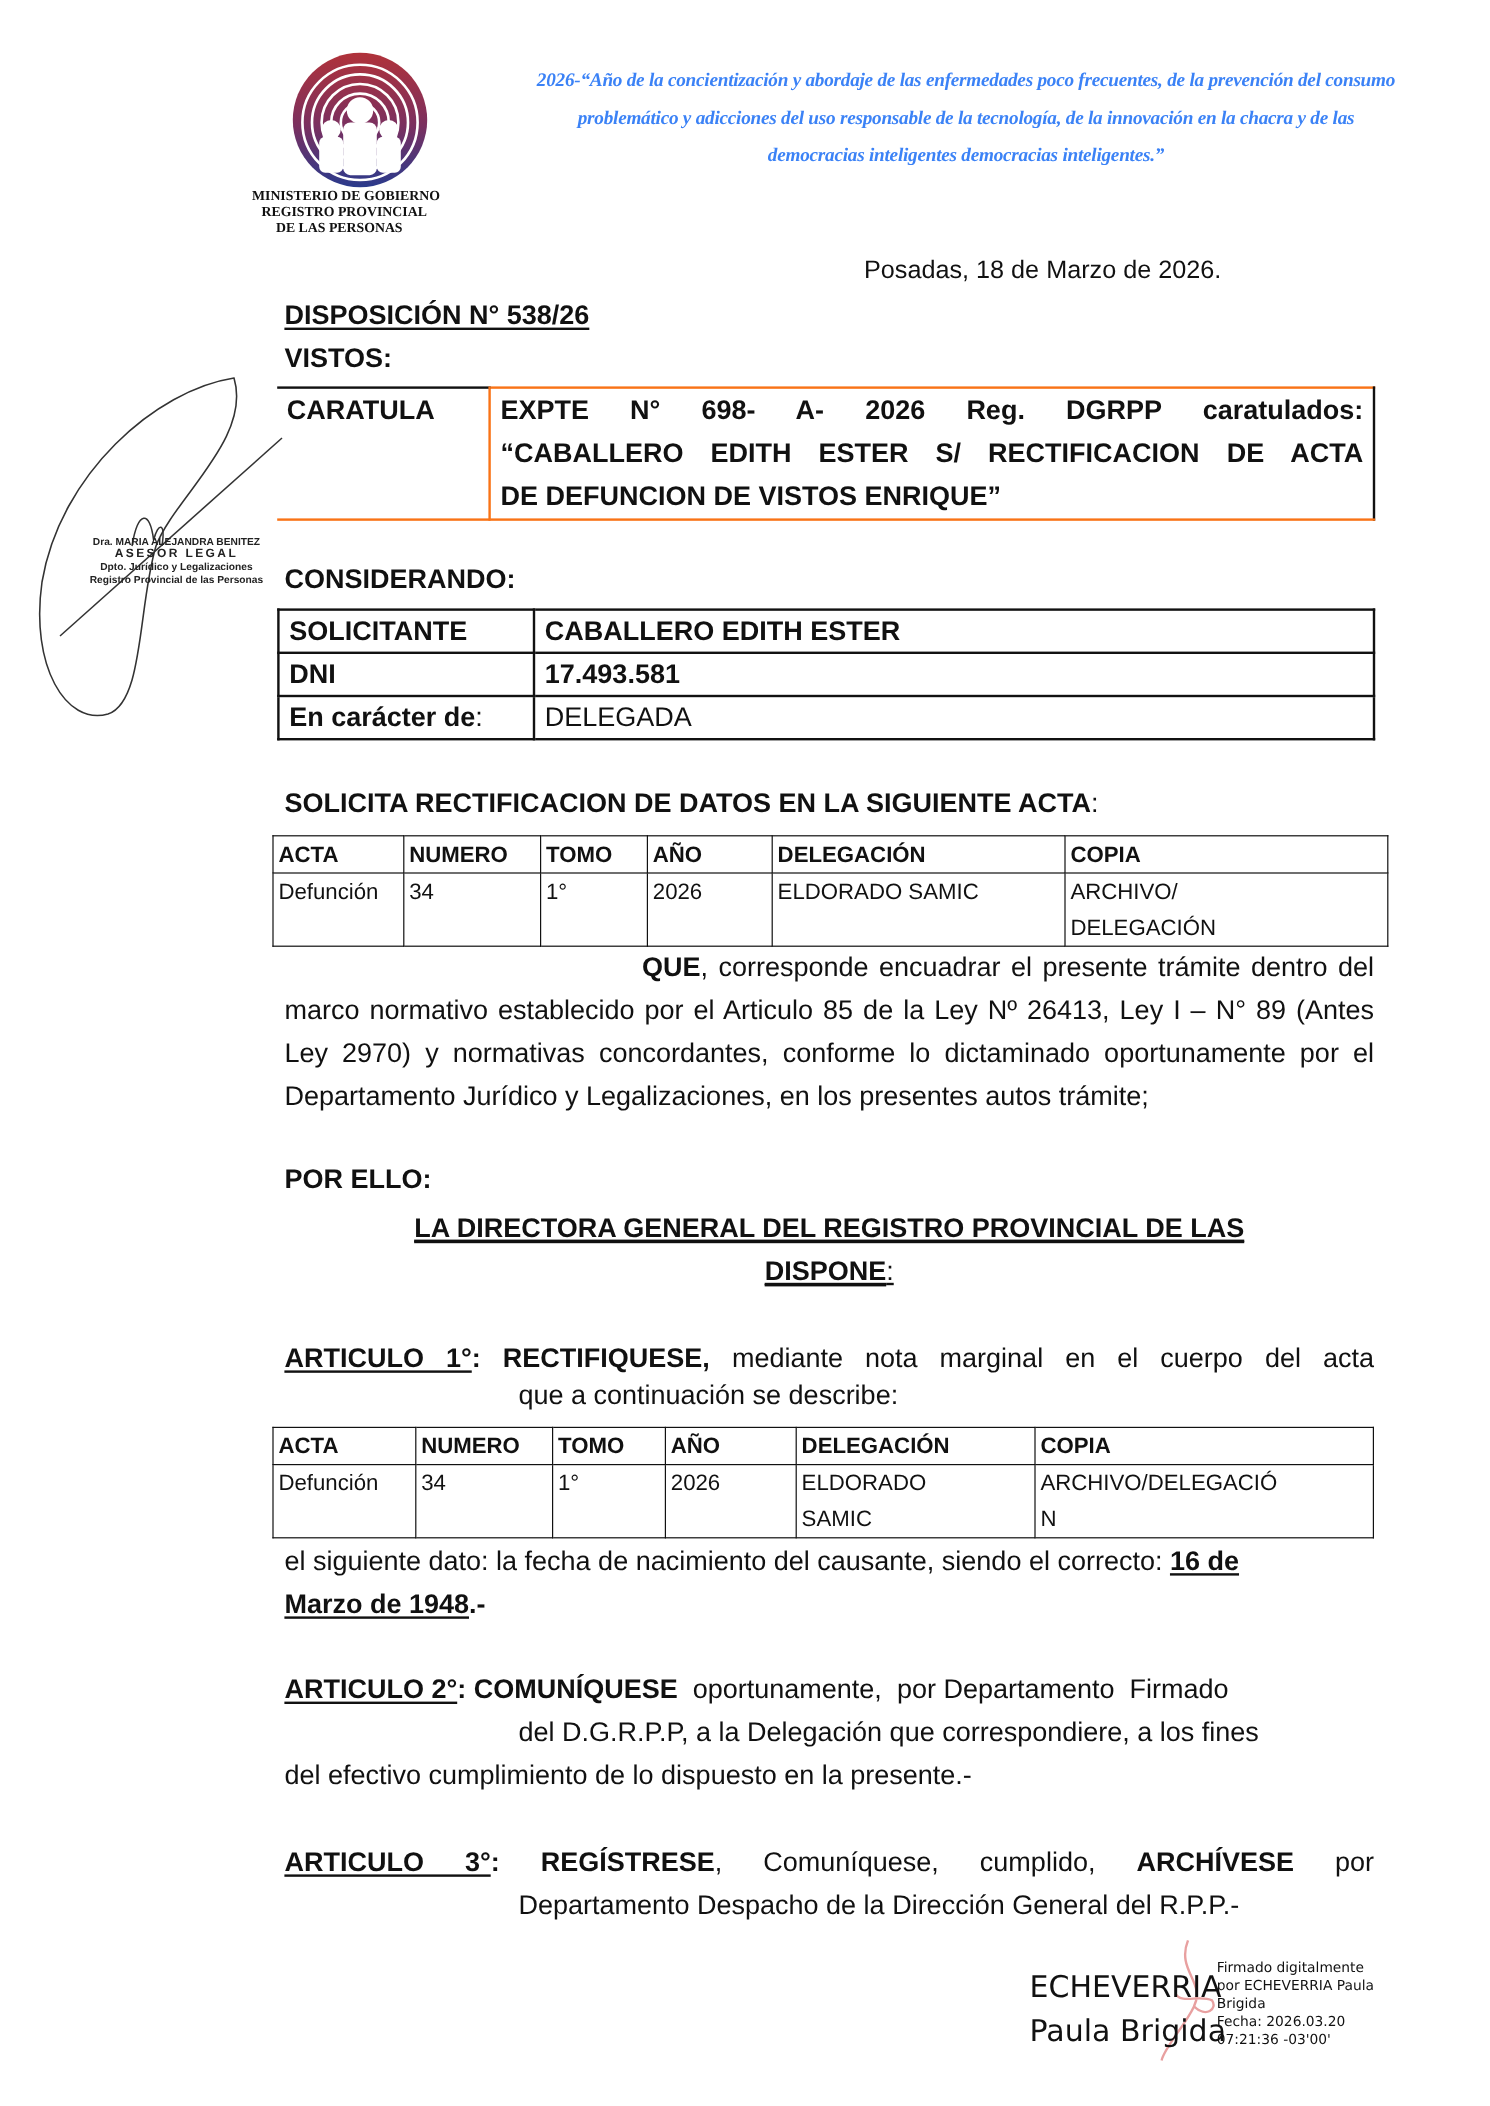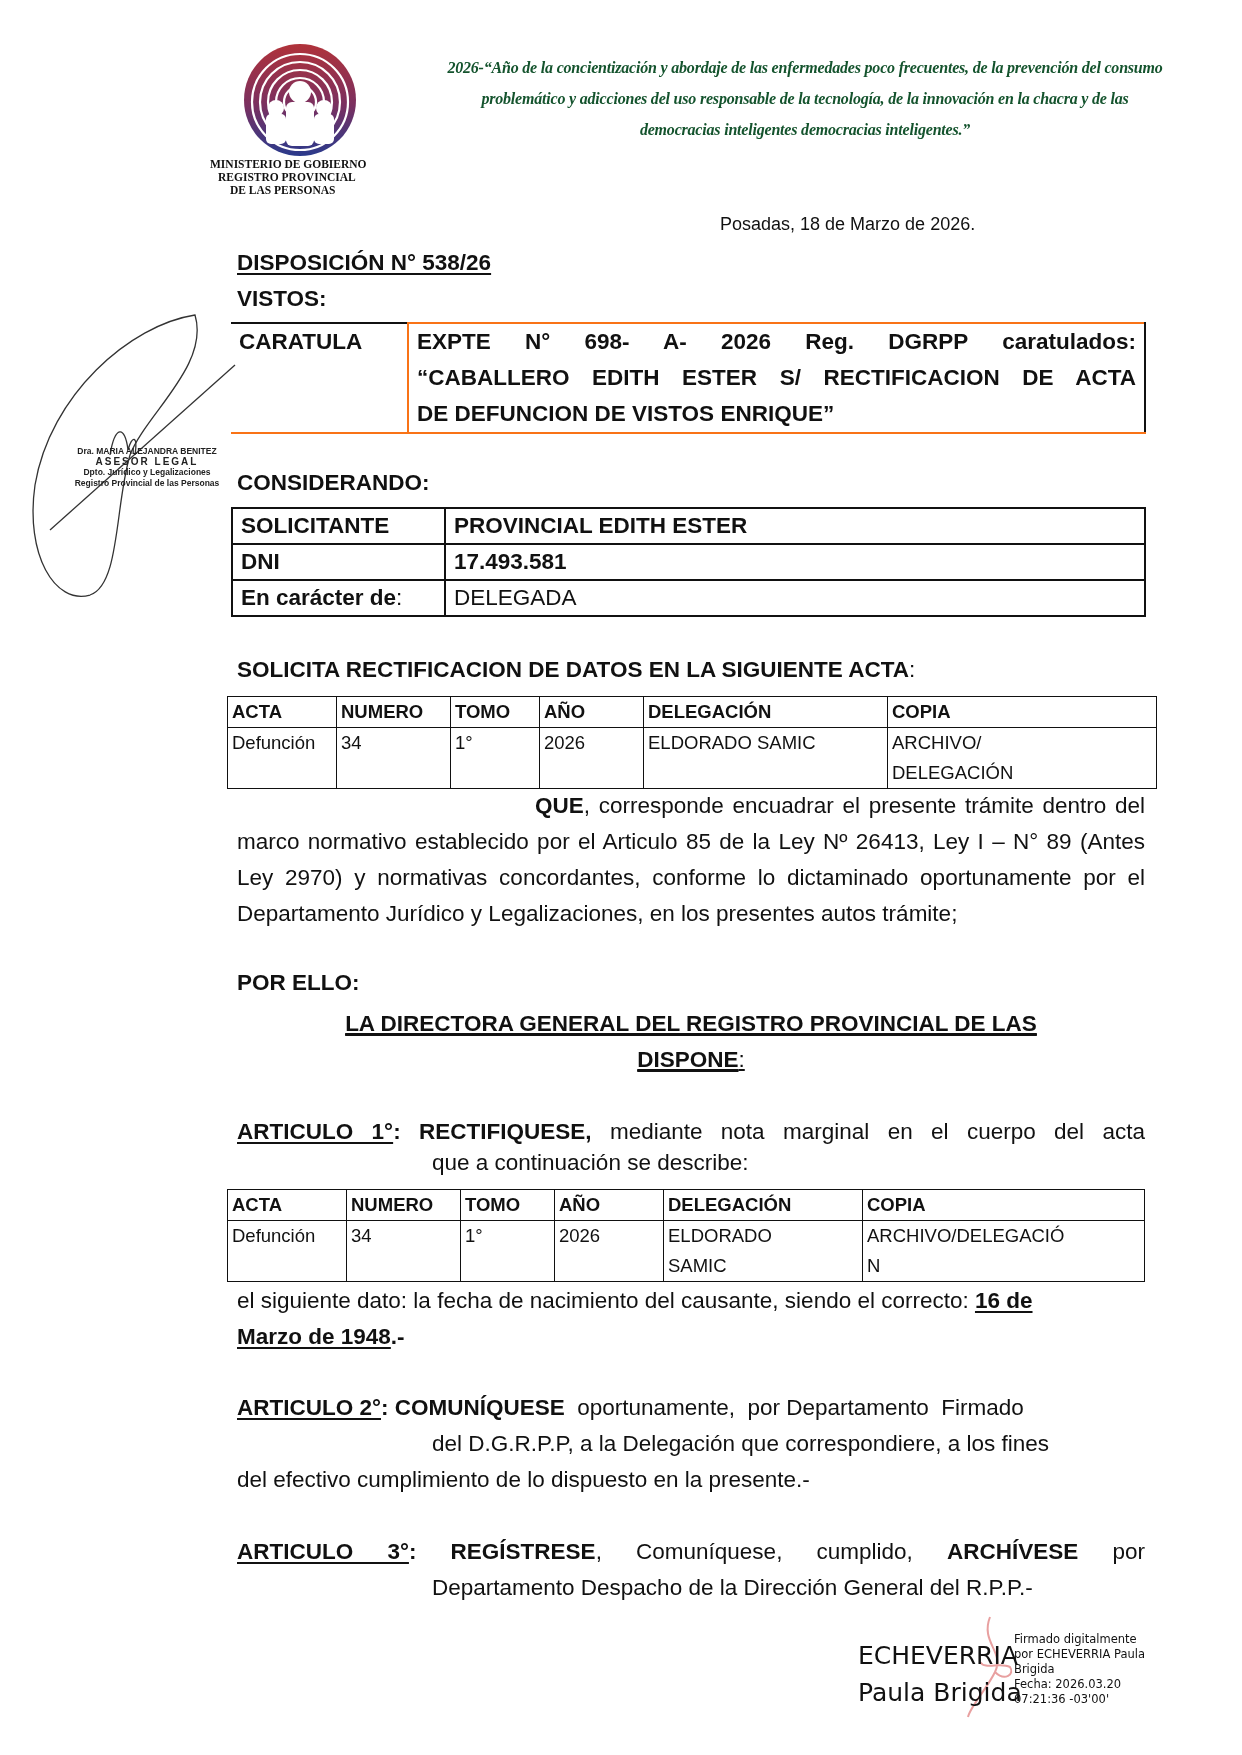--- a/index.html
+++ b/index.html
@@ -10,27 +10,27 @@
   .u { text-decoration: underline; text-underline-offset: 3px; text-decoration-thickness: 2px; }
 
   
   #logo { left: 240px; top: 40px; width: 120px; height: 120px; }
   #ministry { left: 210px; top: 158px; font-family: "Liberation Serif", serif; font-weight: bold;
               font-size: 11.5px; line-height: 13px; color: #111; }
   #ministry div:nth-child(2) { padding-left: 8px; }
   #ministry div:nth-child(3) { padding-left: 20px; }
   #motto { left: 410px; top: 52px; width: 790px; text-align: center;
            font-family: "Liberation Serif", serif; font-style: italic; font-weight: bold;
-           font-size: 16px; line-height: 31px; color: #14532d; letter-spacing: -0.2px; }
+           font-size: 16px; line-height: 31px; color: #3b82f6; letter-spacing: -0.2px; }
 
   
   #stamp-sig { left: 10px; top: 305px; width: 230px; height: 300px; }
   #stamp-text { left: 62px; top: 446px; width: 170px; text-align: center; font-weight: bold;
                 font-size: 8.5px; line-height: 10.5px; color: #222; }
-  #place-date { left: 720px; top: 214px; font-size: 18px; }
+  #place-date { left: 720px; top: 214px; font-size: 21px; }
   #disposition { left: 237px; top: 250px; font-size: 22.5px; }
   #vistos { left: 237px; top: 286px; font-size: 22.5px; }
 
   table { border-collapse: collapse; }
   #caratula { left: 231px; top: 322px; width: 915px; font-size: 22.5px; }
   #caratula td { border: 2px solid #f97316; vertical-align: top; padding: 0 8px; line-height: 36px; }
   #caratula tr { border-left: none; }
   #caratula td.k { width: 160px; border-left: none; border-top: 2px solid #111; }
   #caratula td.v { text-align: justify; text-align-last: left; border-right: 2px solid #111; }
 
@@ -136,21 +136,21 @@
     </td>
   </tr>
 </tbody>
   </table>
 
 <div id="considerando" class="abs b">CONSIDERANDO:</div>
 <table id="solicitante" class="abs">
   <tbody>
       <tr>
     <td class="k b">SOLICITANTE</td>
-    <td class="b">PROVINCIAL EDITH ESTER</td>
+    <td class="b">CABALLERO EDITH ESTER</td>
   </tr>
   <tr>
     <td class="k b">DNI</td>
     <td class="b">17.493.581</td>
   </tr>
   <tr>
     <td class="k"><span class="b">En carácter de</span><span>:</span></td>
     <td>DELEGADA</td>
   </tr>
 </tbody>

